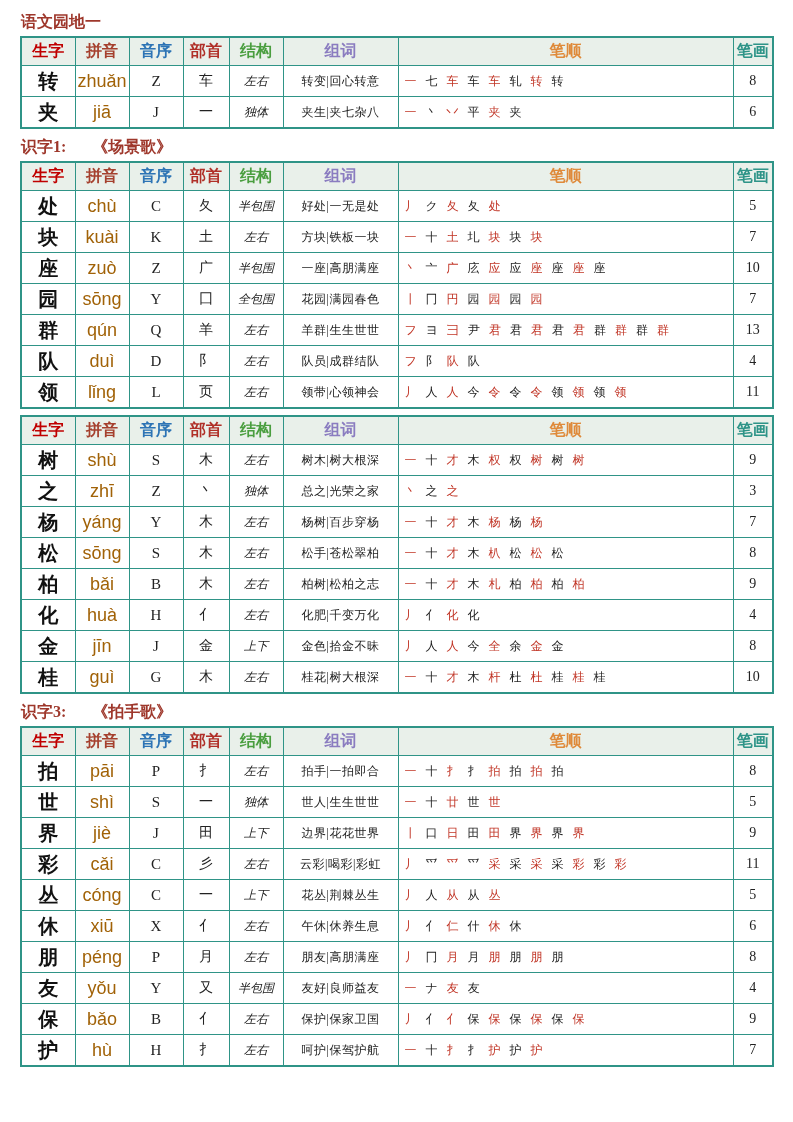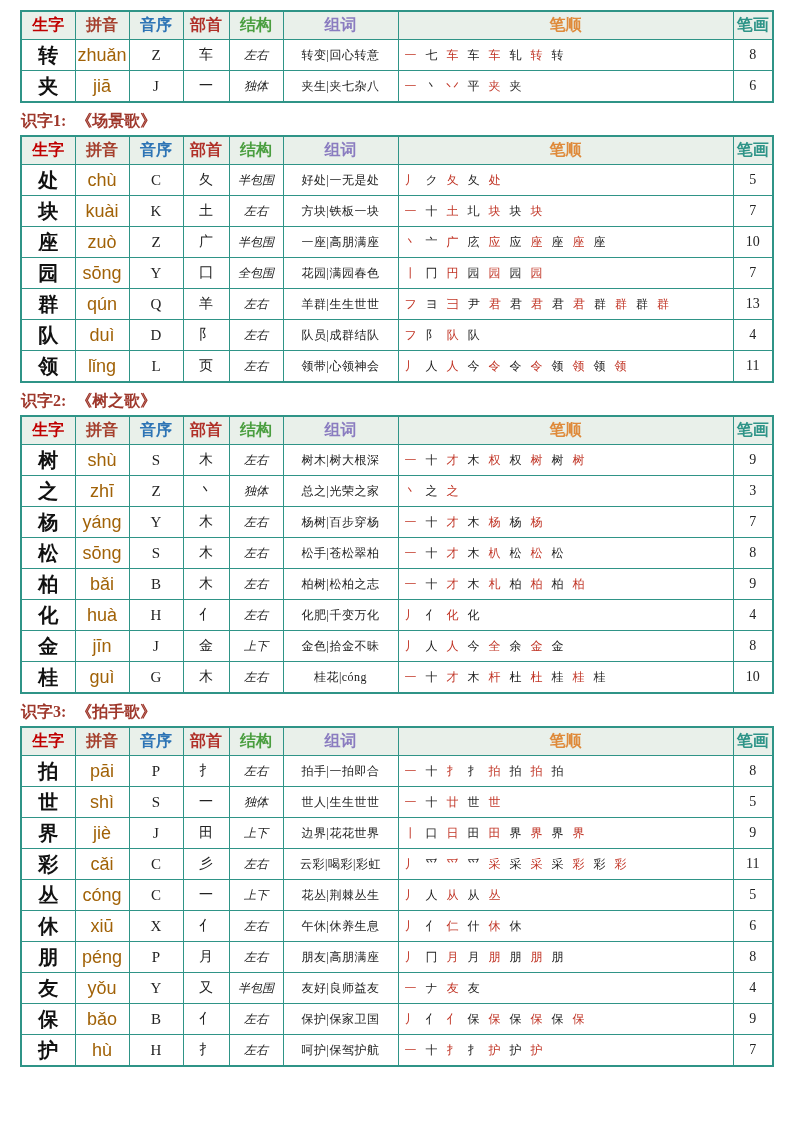--- a/index.html
+++ b/index.html
@@ -8,21 +8,21 @@
     font-family:"Liberation Sans",sans-serif;
     -webkit-font-smoothing:antialiased;
   }
   .page{padding:10px 20px 0 20px;}
   .sec-title{
     font-family:"Liberation Serif",serif;
     font-size:16px;line-height:20px;font-weight:bold;
     color:#9e372b;margin:8px 0 4px 1px;
   }
   section:first-of-type .sec-title{margin-top:2px;}
-  .sec-title .book{margin-left:10px;}
+  .sec-title .book{margin-left:26px;}
   table.vocab-table{
     border-collapse:collapse;table-layout:fixed;width:752px;
     border:2px solid #2f9487;margin:0 0 6px 0;background:#fff;
   }
   .vocab-table th,.vocab-table td{
     border:1px solid #2f9487;text-align:center;vertical-align:middle;
     overflow:hidden;white-space:nowrap;padding:0;
   }
   .vocab-table thead th{
     height:27px;background:#e9f0ea;
@@ -42,20 +42,23 @@
   .stroke-step{display:inline-block;margin-right:9px;}
   .sr{color:#c13526;}
   .sk{color:#1f1f1f;}
 </style>
 </head>
 <body>
 
 <div class="page">
   <div>
   <section>
+    <h2 class="sec-title">
+      <span>语文园地一</span>
+    </h2>
     <table class="vocab-table">
       <colgroup>
         <col class="w-char">
             <col class="w-pinyin">
             <col class="w-initial">
             <col class="w-radical">
         <col class="w-structure">
             <col class="w-words">
             <col class="w-strokes">
             <col class="w-count">
@@ -193,23 +196,20 @@
               <td class="col-structure">左右</td>
               <td class="col-words">领带|心领神会</td>
               <td class="col-strokes"><span class="stroke-step sr">丿</span><span class="stroke-step sk">人</span><span class="stroke-step sr">人</span><span class="stroke-step sk">今</span><span class="stroke-step sr">令</span><span class="stroke-step sk">令</span><span class="stroke-step sr">令</span><span class="stroke-step sk">领</span><span class="stroke-step sr">领</span><span class="stroke-step sk">领</span><span class="stroke-step sr">领</span></td>
               <td class="col-count">11</td>
             </tr>
           </tbody>
     </table>
   </section>
 
   <section>
-    <h2 class="sec-title">
-      <span>识字2:</span><span class="book">《树之歌》</span>
-    </h2>
     <table class="vocab-table">
       <colgroup>
         <col class="w-char">
             <col class="w-pinyin">
             <col class="w-initial">
             <col class="w-radical">
         <col class="w-structure">
             <col class="w-words">
             <col class="w-strokes">
             <col class="w-count">
@@ -296,21 +296,21 @@
               <td class="col-words">金色|拾金不昧</td>
               <td class="col-strokes"><span class="stroke-step sr">丿</span><span class="stroke-step sk">人</span><span class="stroke-step sr">人</span><span class="stroke-step sk">今</span><span class="stroke-step sr">全</span><span class="stroke-step sk">余</span><span class="stroke-step sr">金</span><span class="stroke-step sk">金</span></td>
               <td class="col-count">8</td>
             </tr>
             <tr>
               <td class="col-char">桂</td>
               <td class="col-pinyin">guì</td>
               <td class="col-initial">G</td>
               <td class="col-radical">木</td>
               <td class="col-structure">左右</td>
-              <td class="col-words">桂花|cóng</td>
+              <td class="col-words">桂花|树大根深</td>
               <td class="col-strokes"><span class="stroke-step sr">一</span><span class="stroke-step sk">十</span><span class="stroke-step sr">才</span><span class="stroke-step sk">木</span><span class="stroke-step sr">杆</span><span class="stroke-step sk">杜</span><span class="stroke-step sr">杜</span><span class="stroke-step sk">桂</span><span class="stroke-step sr">桂</span><span class="stroke-step sk">桂</span></td>
               <td class="col-count">10</td>
             </tr>
           </tbody>
     </table>
   </section>
 
   <section>
     <h2 class="sec-title">
       <span>识字3:</span><span class="book">《拍手歌》</span>

